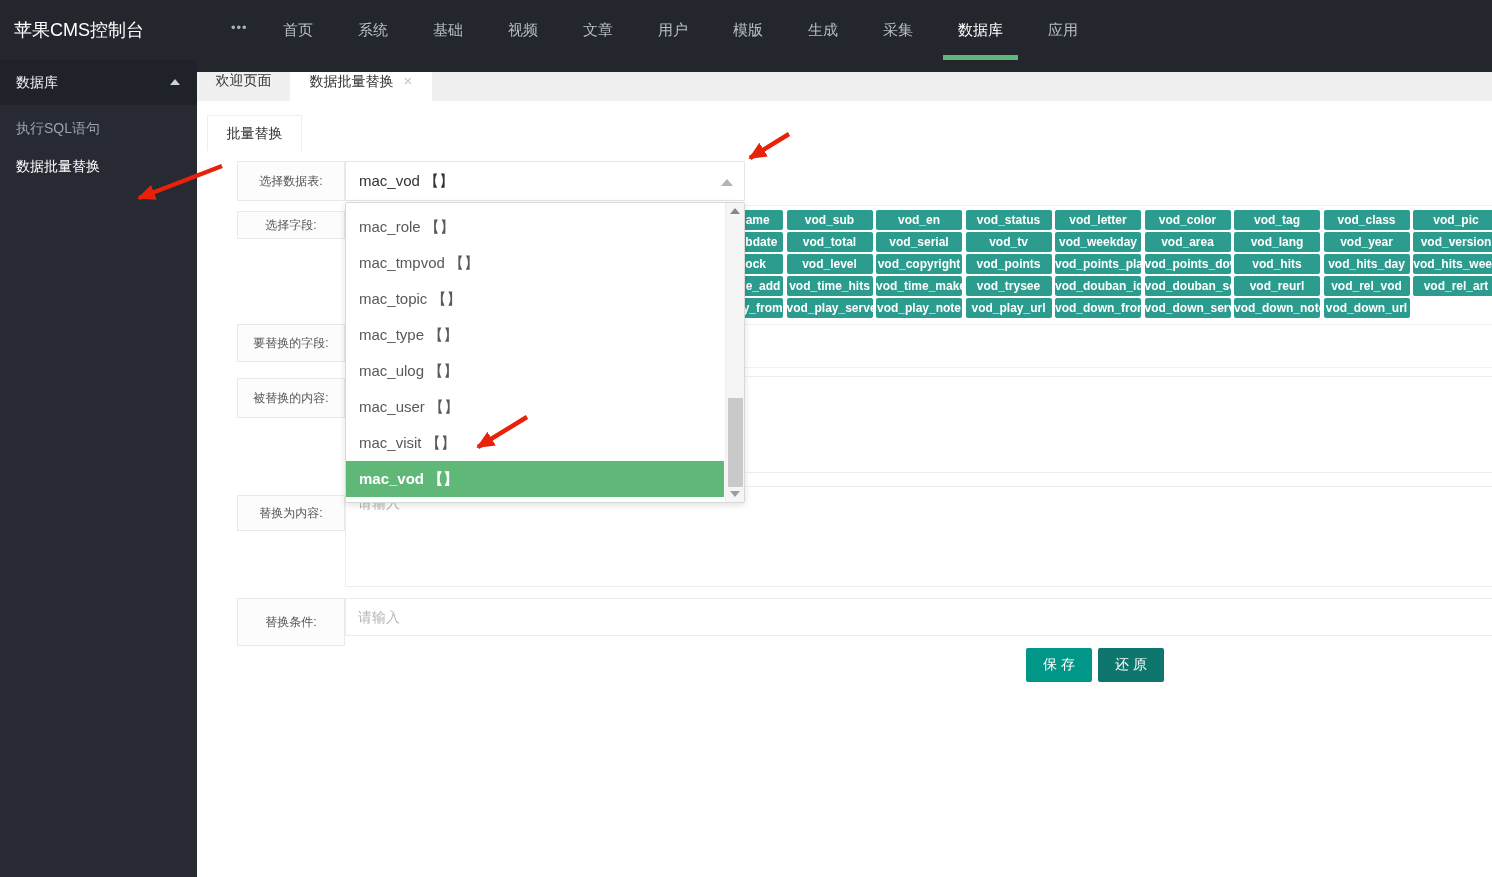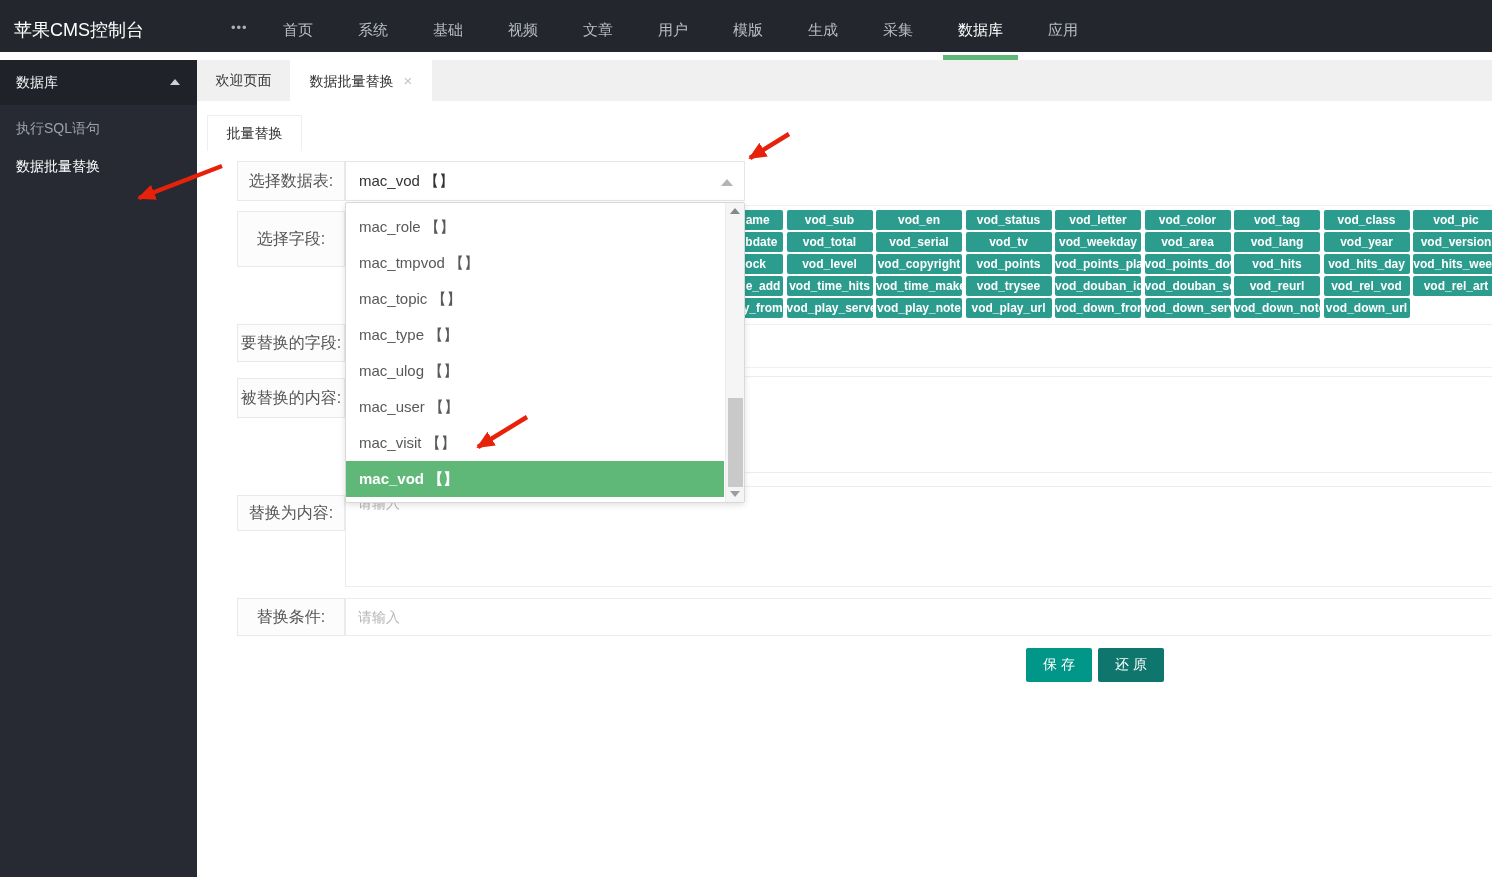--- a/index.html
+++ b/index.html
@@ -4,21 +4,21 @@
 <style>
   * { box-sizing: border-box; margin: 0; padding: 0; }
   html,body { width:1492px; height:877px; }
   body {
     position: relative;
     font-family: "Liberation Sans", "DejaVu Sans", sans-serif;
     background: #ffffff;
     overflow: hidden;
   }
   
-  .navbar { position:absolute; left:0; top:0; width:1492px; height:52px; background:#23262d; z-index:5; }
+  .navbar { position:absolute; left:0; top:0; width:1492px; height:72px; background:#23262d; z-index:5; }
   .brand { position:absolute; left:14px; top:0; height:60px; line-height:60px; color:#ffffff; font-size:18px; }
   .nav-more { position:absolute; left:231px; top:0; height:60px; line-height:56px; color:#aab0b9; font-size:13px; letter-spacing:1px; cursor:pointer; }
   .nav-items { position:absolute; left:283px; top:0; height:60px; display:flex; gap:45px; }
   .nav-item { position:relative; height:60px; line-height:60px; color:#b9bdc6; font-size:15px; cursor:pointer; white-space:nowrap; }
   .nav-item.active { color:#ffffff; }
   .nav-item.active::after { content:""; position:absolute; left:-15px; right:-15px; bottom:0; height:5px; background:#5FB878; }
   
   .sidebar { position:absolute; left:0; top:60px; width:197px; height:817px; background:#272a32; z-index:5; }
   .side-header { position:relative; height:45px; line-height:45px; background:#20222a; color:#f2f3f5; font-size:14px; padding-left:16px; cursor:pointer; }
   .side-caret { position:absolute; right:17px; top:19px; width:0; height:0; border-left:5px solid transparent; border-right:5px solid transparent; border-bottom:6px solid #cdd1d8; }
@@ -27,27 +27,27 @@
   .side-item.active { color:#ffffff; }
   
   .tabstrip { position:absolute; left:197px; top:60px; width:1295px; height:41px; background:#f0f0f0; z-index:4; }
   .tab { position:absolute; top:0; height:41px; line-height:41px; font-size:14px; color:#333; text-align:center; cursor:pointer; }
   .tab-welcome { left:0; width:93px; }
   .tab-active { left:93px; width:142px; background:#ffffff; }
   .tab-close { display:inline-block; margin-left:10px; color:#c3c3c3; font-size:15px; cursor:pointer; }
   
   .subtab { position:absolute; left:207px; top:115px; width:95px; height:36px; line-height:35px; text-align:center; font-size:14px; color:#333; border:1px solid #eeeeee; border-bottom:none; background:#fff; cursor:pointer; z-index:2; }
   
-  .label-box { position:absolute; left:237px; width:108px; border:1px solid #e9e9e9; background:#fcfcfc; color:#565656; font-size:16px; display:flex; align-items:center; justify-content:center; z-index:2; }
+  .label-box { position:absolute; left:237px; width:108px; border:1px solid #e9e9e9; background:#fcfcfc; color:#565656; font-size:12px; display:flex; align-items:center; justify-content:center; z-index:2; }
   .lb-r1 { top:161px; height:40px; }
-  .lb-r2 { top:211px; height:56px; }
+  .lb-r2 { top:211px; height:28px; }
   .lb-r3 { top:324px; height:38px; }
   .lb-r4 { top:378px; height:40px; }
   .lb-r5 { top:488px; height:36px;margin-top:7px; }
-  .lb-r6 { top:598px; height:38px; }
+  .lb-r6 { top:598px; height:48px; }
   .select-box { position:absolute; left:345px; top:161px; width:400px; height:40px; border:1px solid #e6e6e6; background:#fff; cursor:pointer; z-index:2; }
   .select-value { line-height:38px; padding-left:13px; font-size:15px; color:#333; }
   .select-caret { position:absolute; right:11px; top:17px; width:0; height:0; border-left:6px solid transparent; border-right:6px solid transparent; border-bottom:7px solid #b4b4b4; }
   .fields-area { position:absolute; left:345px; top:205px; width:1147px; height:124px; border:1px solid #f0f0f0; border-right:none; background:#fff; z-index:1; }
   .tags-grid { position:absolute; left:697px; top:210px; z-index:1; }
   .tag-row { display:flex; gap:3.5px; margin-bottom:2px; }
   .tag { width:86px; height:20px; background:#2b9c8e; border-radius:2px; color:#fff; font-size:12px; font-weight:bold; overflow:hidden; white-space:nowrap; cursor:pointer; }
   .tag-text { display:inline-block; min-width:100%; text-align:center; line-height:20px; white-space:nowrap; }
   .empty-field { position:absolute; left:345px; top:324px; width:1147px; height:44px; border:1px solid #f1f1f1; border-right:none; background:#fff; z-index:1; }
   .ta { position:absolute; left:345px; width:1147px; border:1px solid #ececec; border-right:none; background:#fff; resize:none; outline:none; font-size:14px; color:#333; padding:8px 12px; font-family:"Liberation Sans", sans-serif; z-index:1; }

